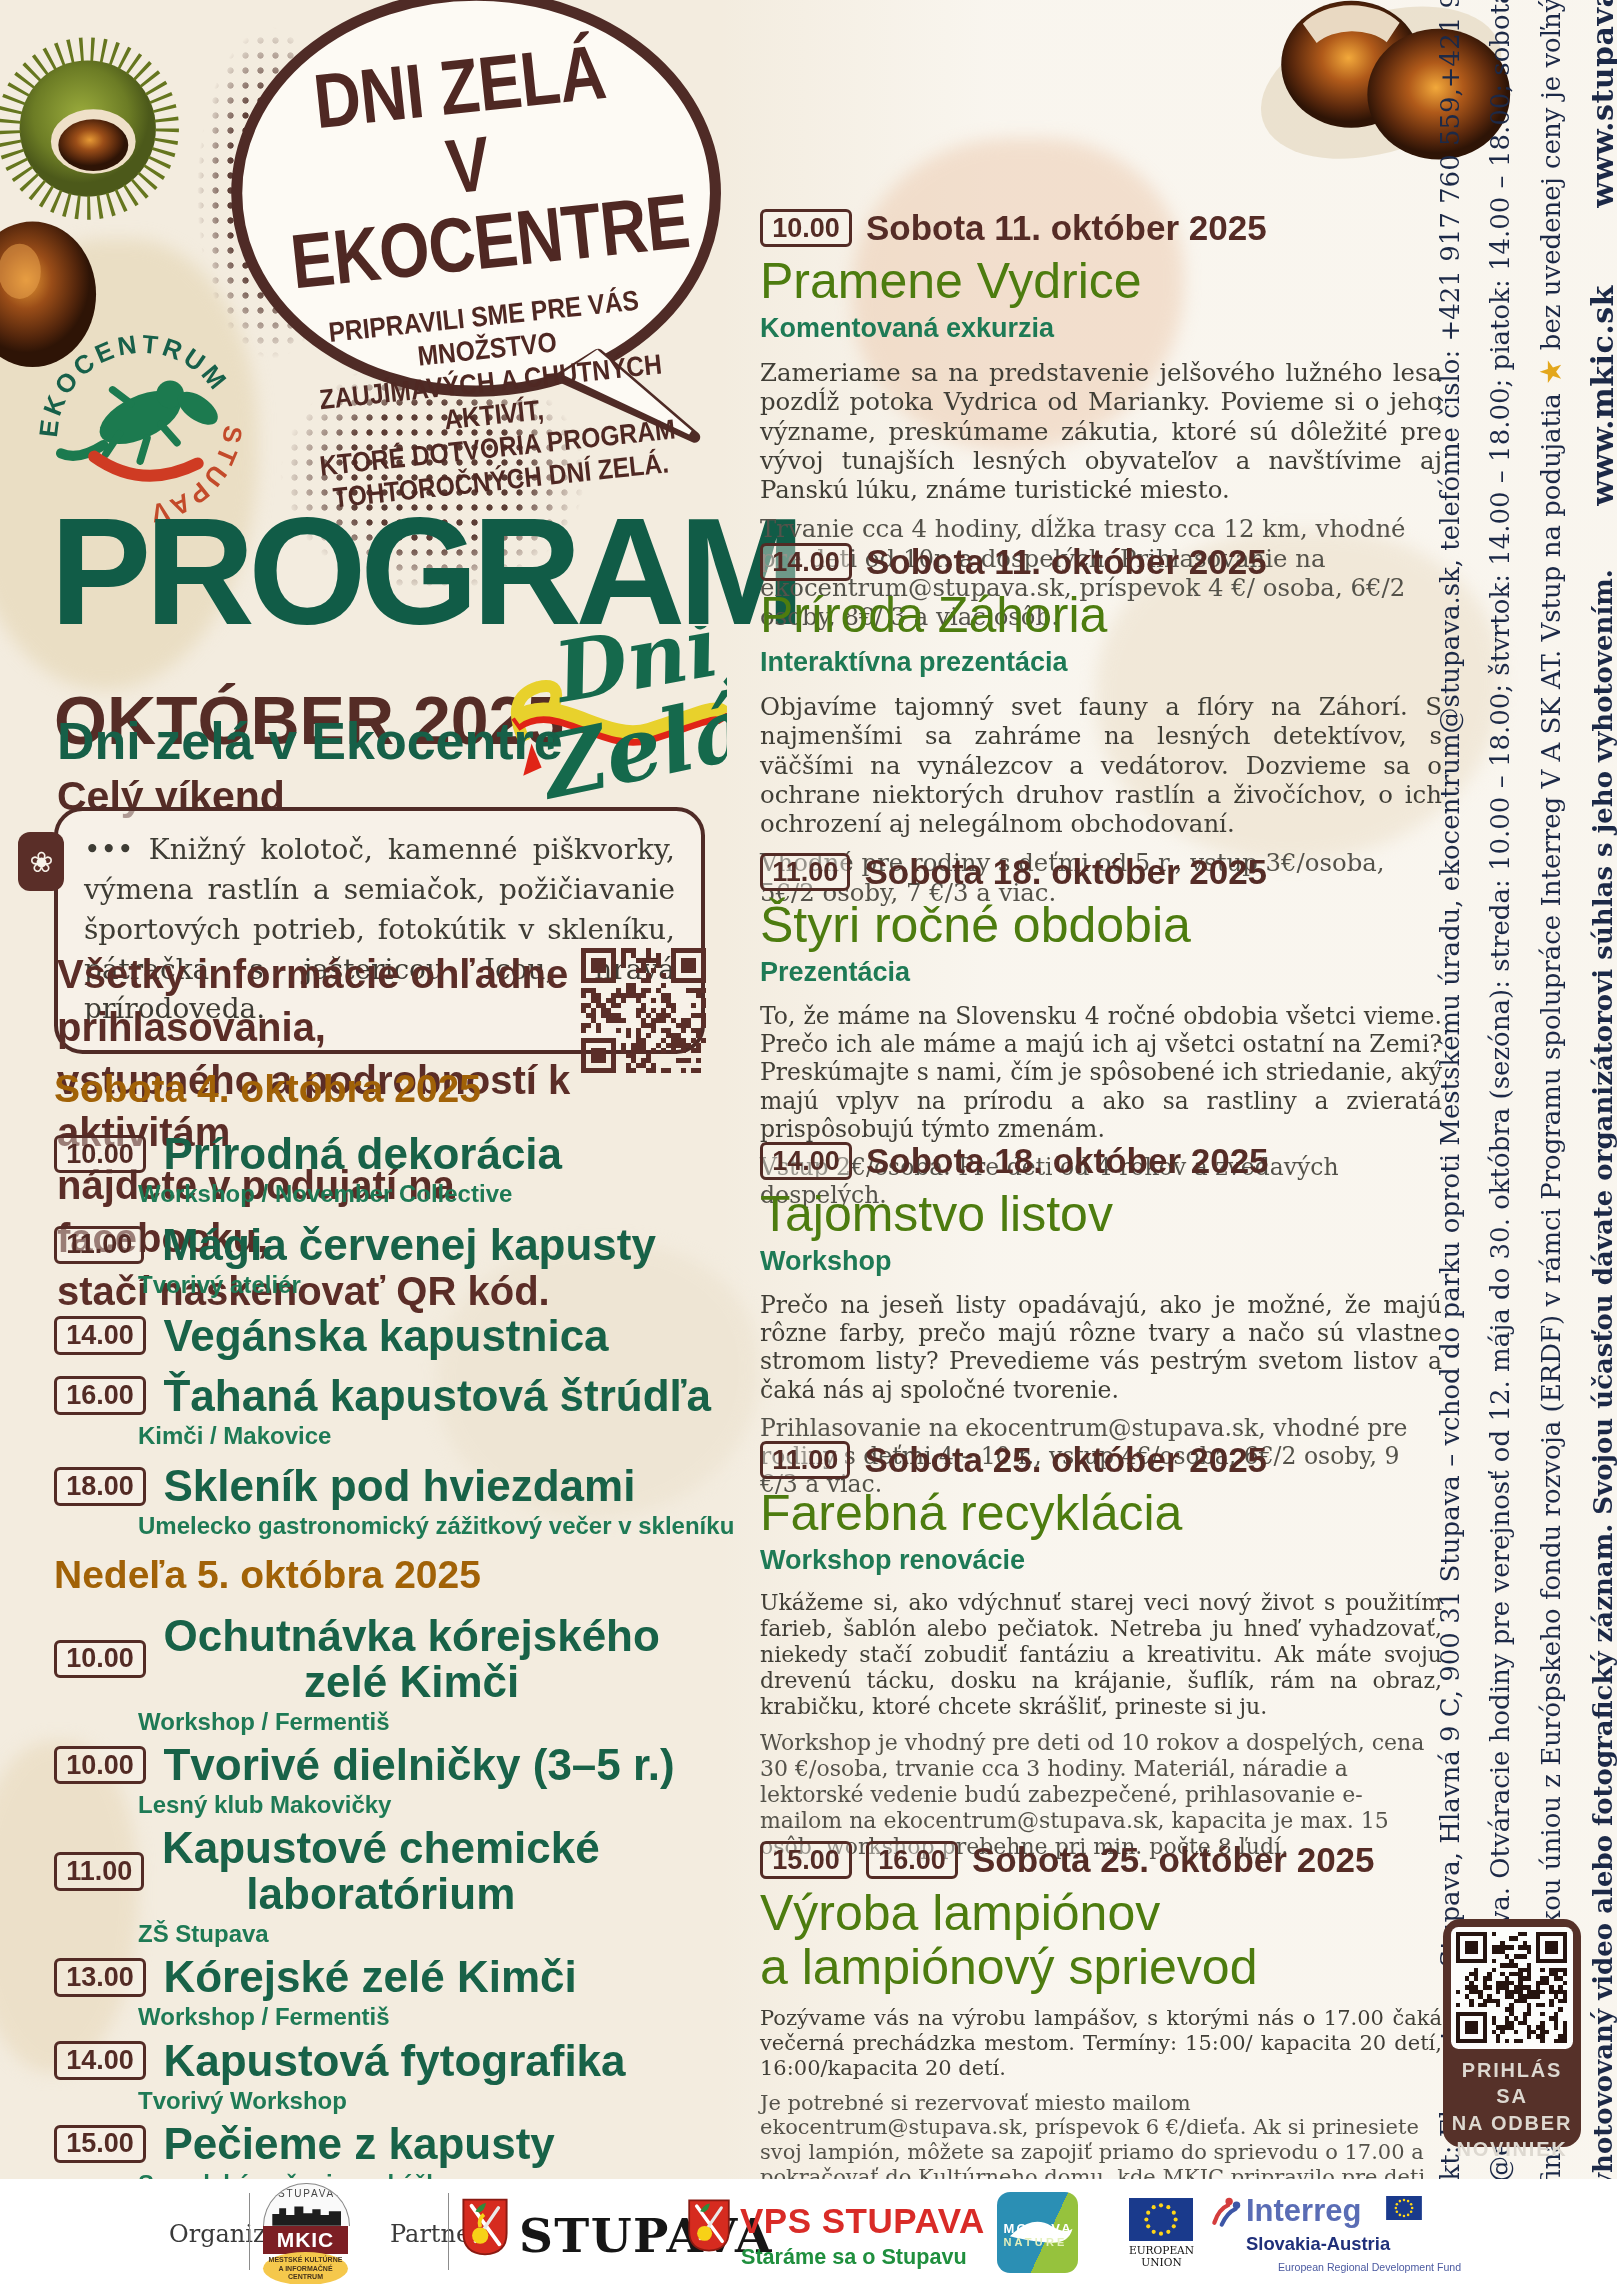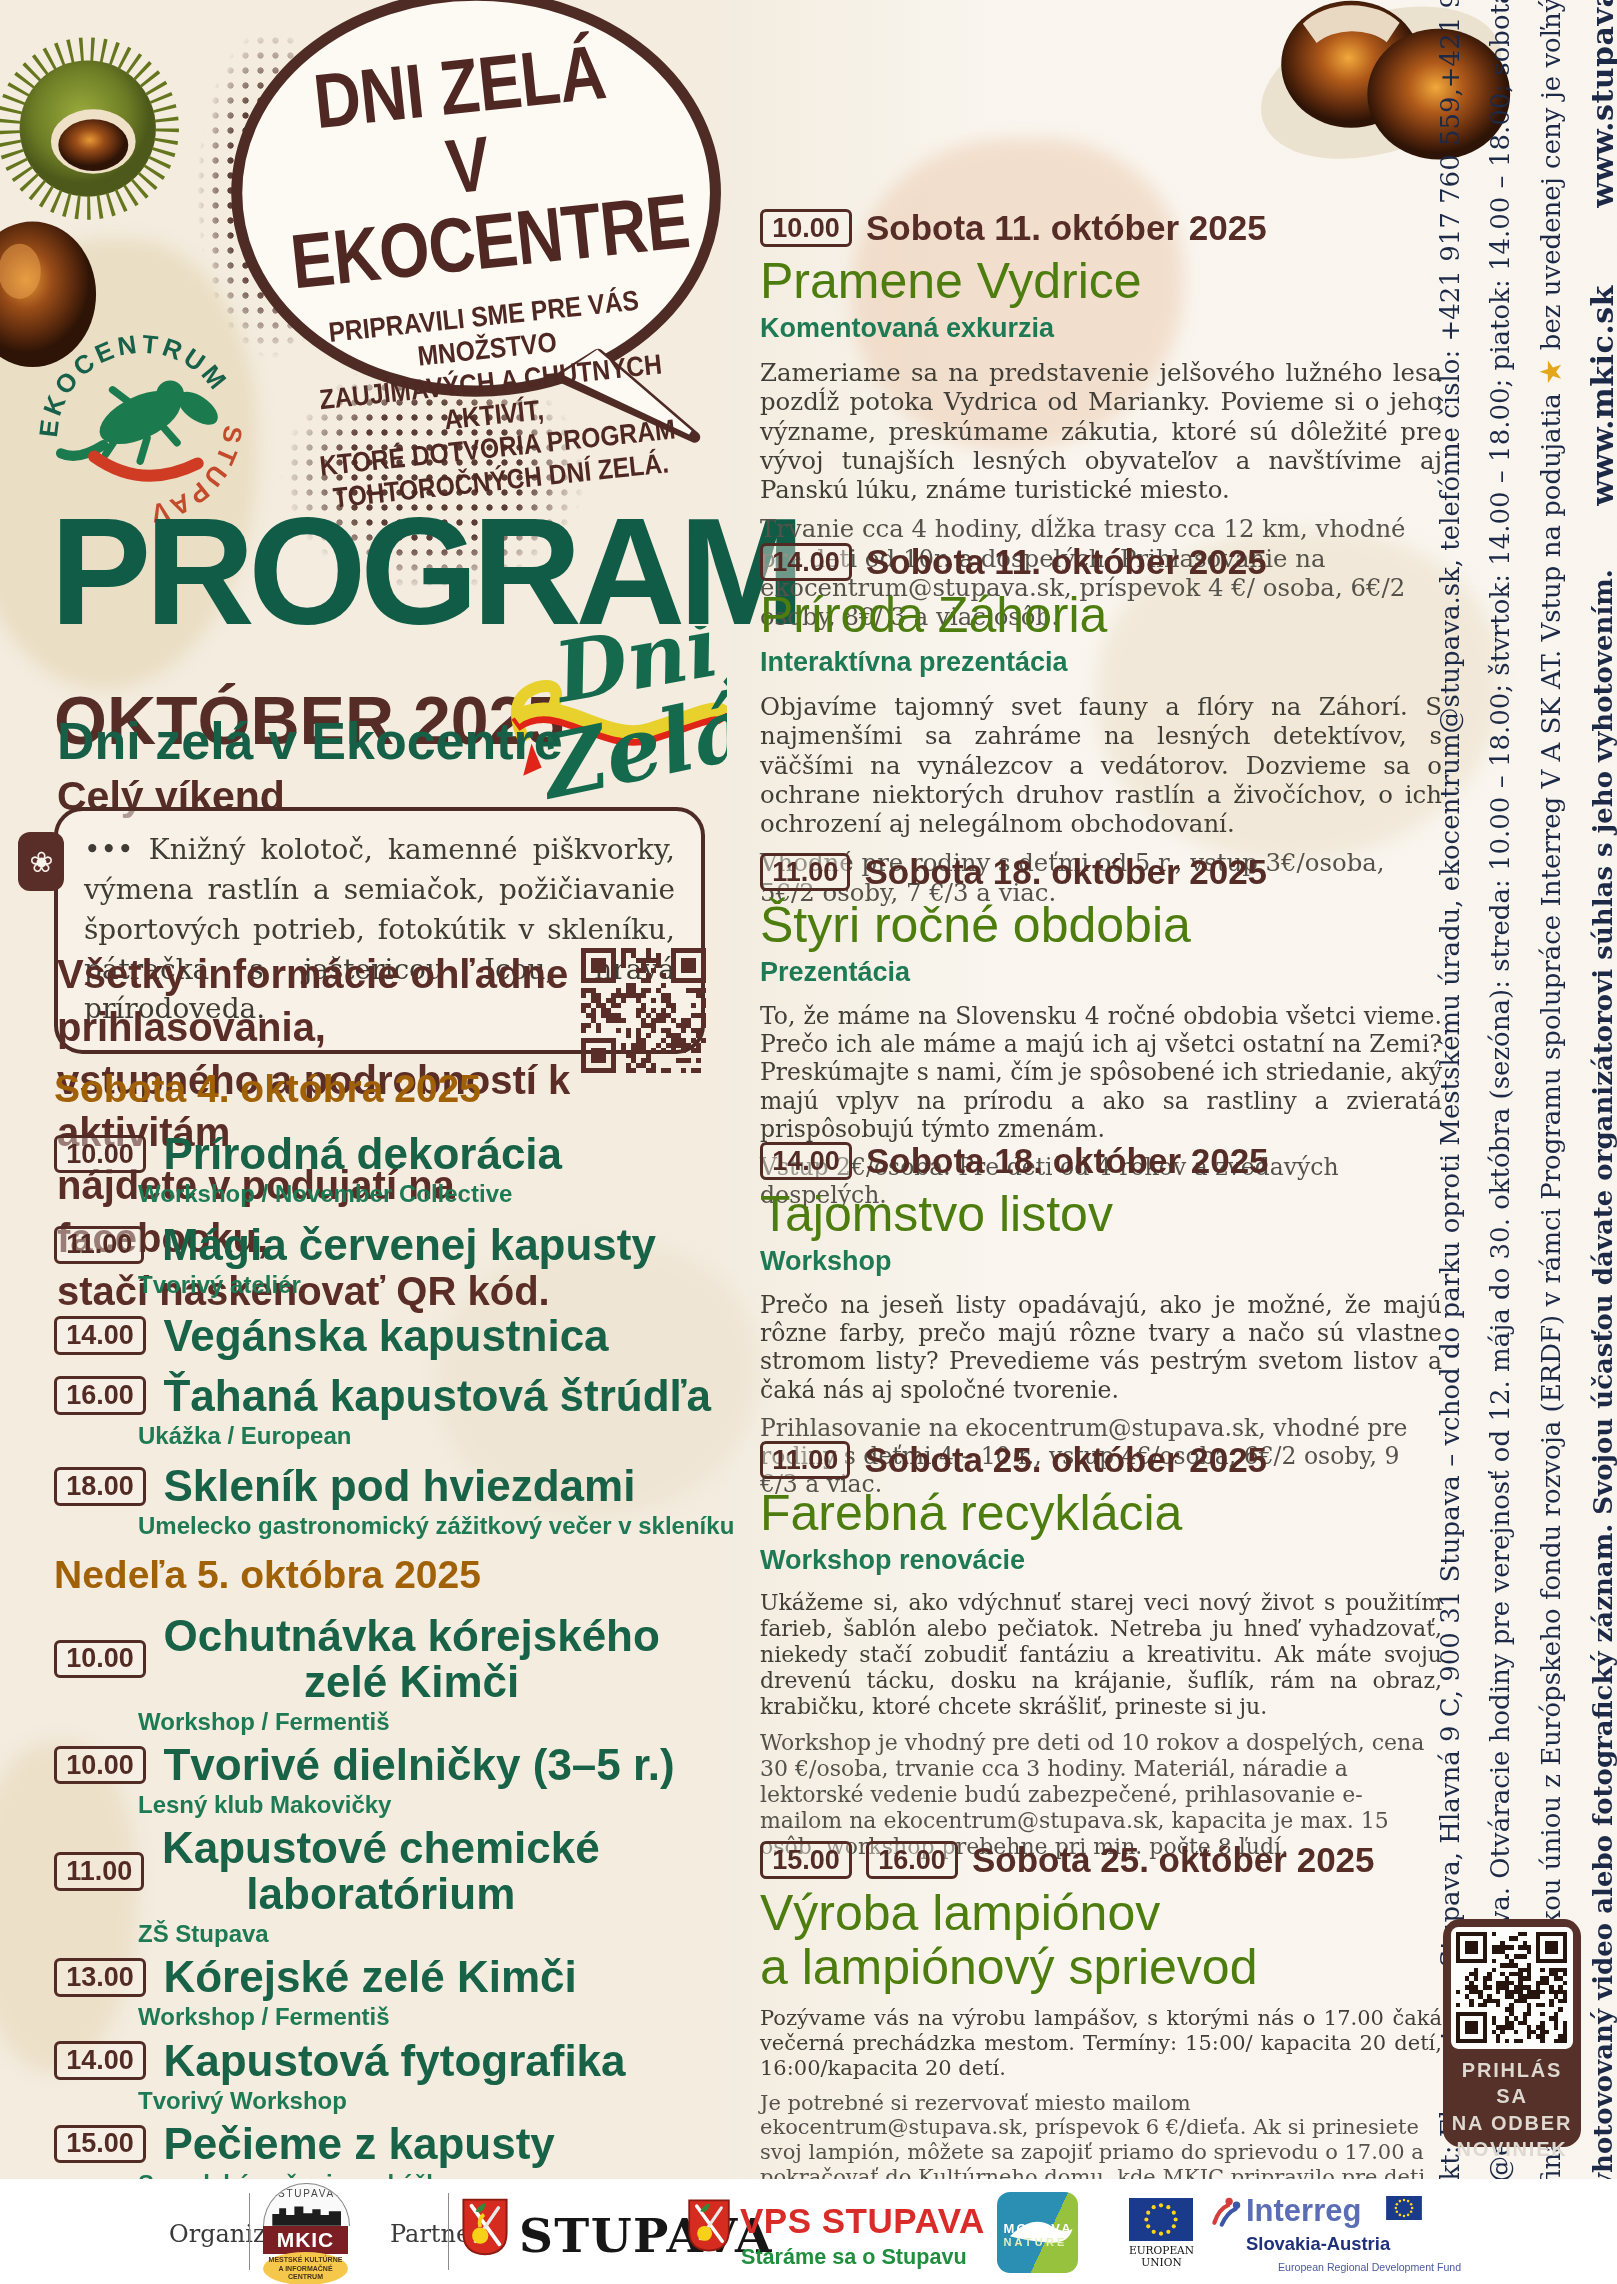--- a/index.html
+++ b/index.html
@@ -435,21 +435,21 @@
     <div class="irow">
         <span class="badge">14.00</span>
       <h3 class="ititle">Vegánska kapustnica</h3>
       </div>
   </div>
   <div class="item">
     <div class="irow">
         <span class="badge">16.00</span>
       <h3 class="ititle">Ťahaná kapustová štrúdľa</h3>
       </div>
-    <div class="isub">Ukážka / European</div>
+    <div class="isub">Kimči / Makovice</div>
   </div>
   <div class="item">
     <div class="irow">
         <span class="badge">18.00</span>
       <h3 class="ititle">Skleník pod hviezdami</h3>
       </div>
     <div class="isub">Umelecko gastronomický zážitkový večer v skleníku</div>
   </div>
 </div>
 

